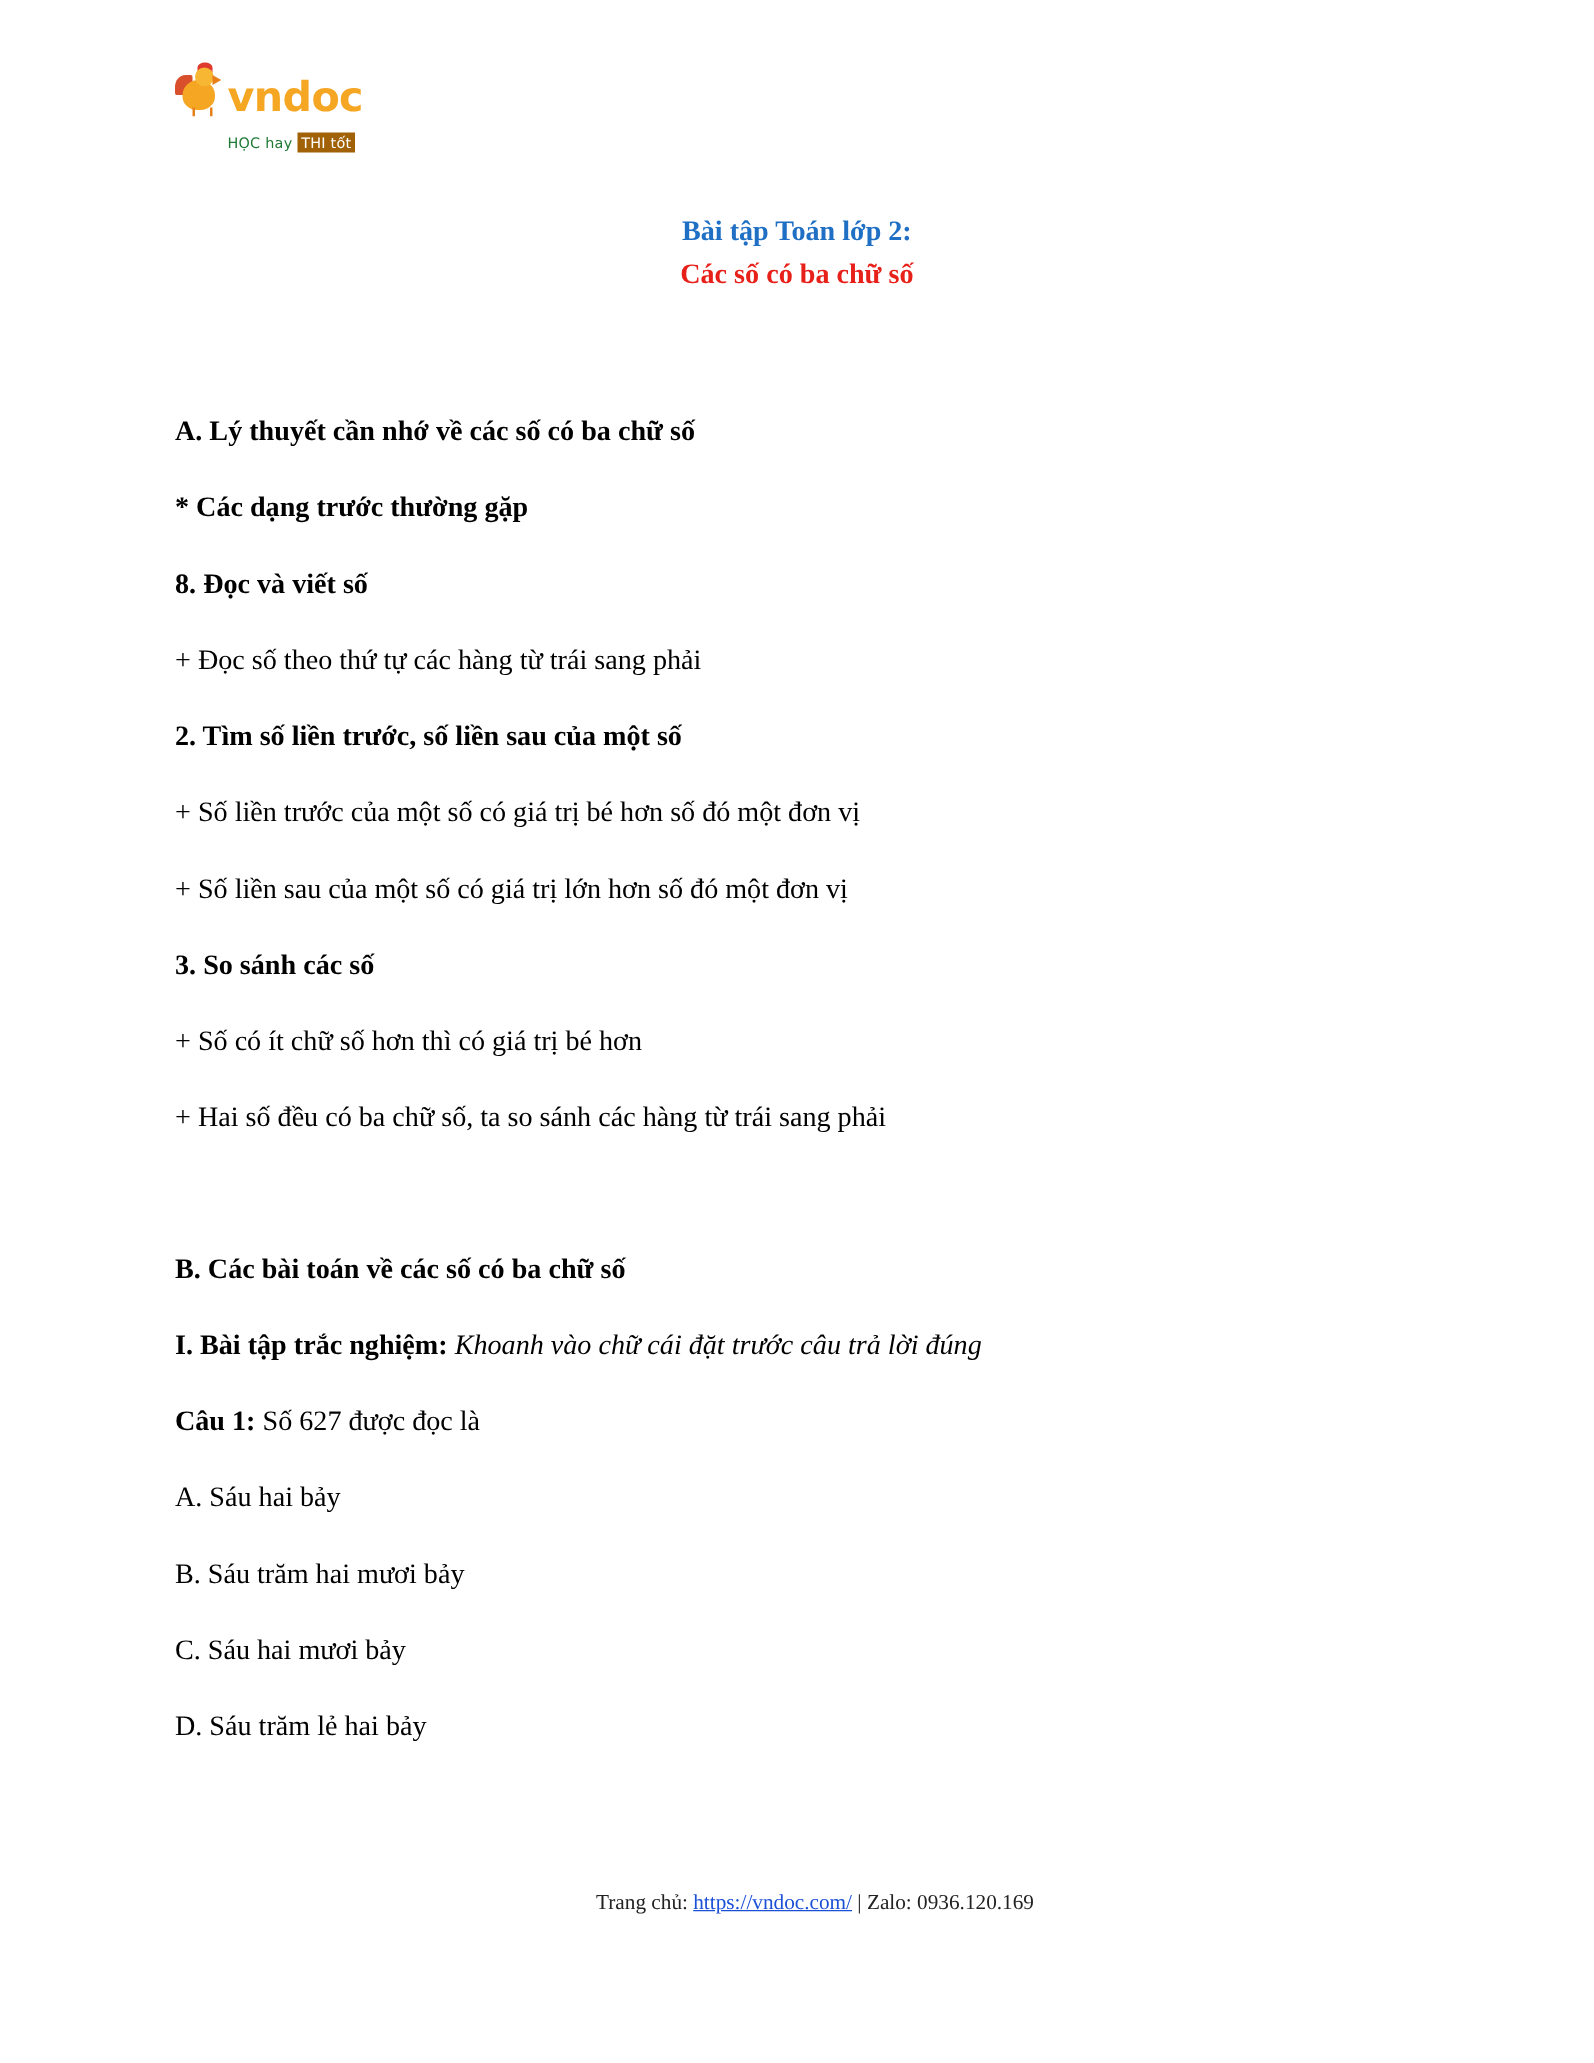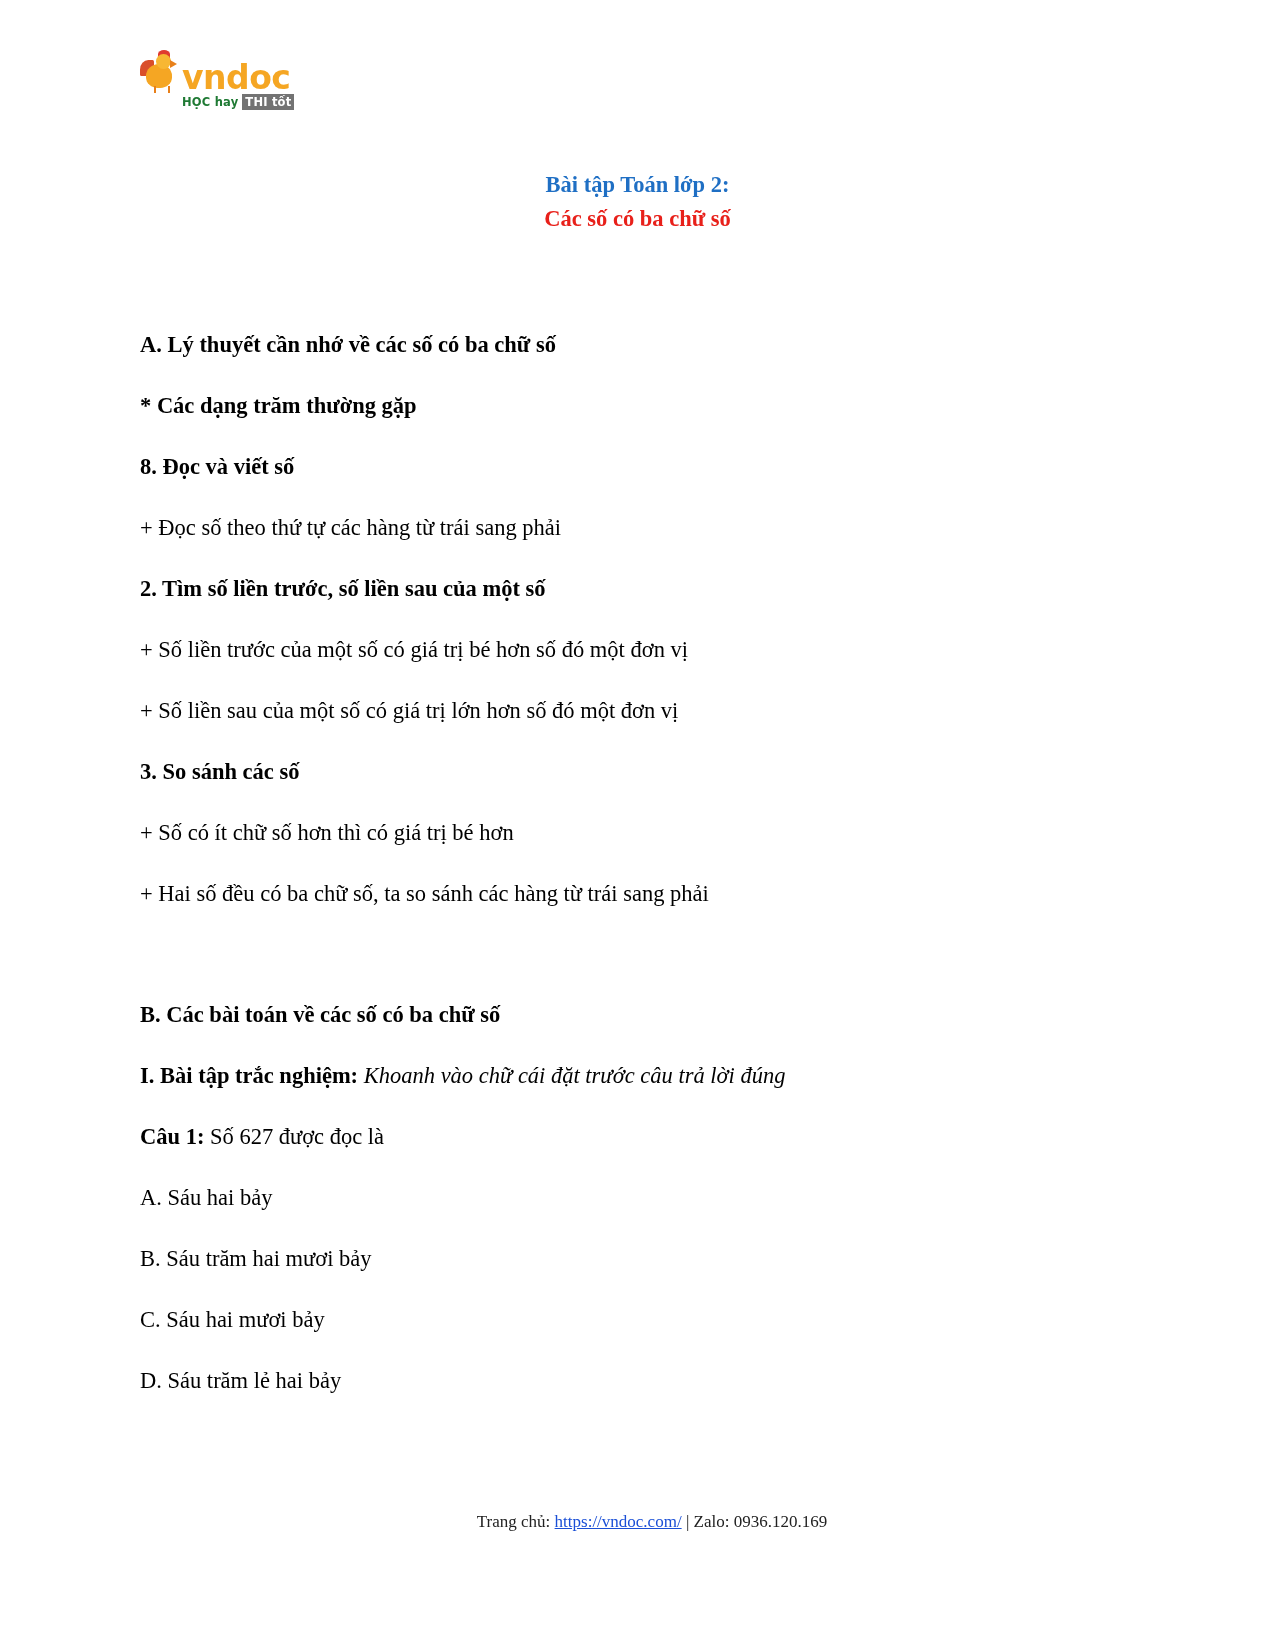--- a/index.html
+++ b/index.html
@@ -105,36 +105,36 @@
   }
   .logo-text {
     font-family: "DejaVu Sans", sans-serif;
     font-weight: bold;
     font-size: 33px;
     line-height: 33px;
     color: #f5a623;
     letter-spacing: -0.5px;
   }
   .logo-sub {
-    margin-top: 0;
+    margin-top: 12px;
     margin-left: 42px;
     display: flex;
     align-items: center;
     font-family: "DejaVu Sans", sans-serif;
-    font-weight: bold;
+    font-weight: normal;
     font-size: 11.5px;
     letter-spacing: 0.2px;
     text-align: right;
   }
   .logo-sub .hoc {
     color: #1f7a34;
     margin-right: 4px;
   }
   .logo-sub .thi {
-    background: #737373;
+    background: #a16207;
     color: #ffffff;
     padding: 1px 3px;
   }
 
   
   .title-block {
     margin-top: 52px;
     text-align: center;
   }
   .title-main {
@@ -218,21 +218,21 @@
   </div>
 
   <div class="title-block">
     <div class="title-main">Bài tập Toán lớp 2:</div>
     <div class="title-sub">Các số có ba chữ số</div>
   </div>
 
   <div class="content">
 
     <p class="line b">A. Lý thuyết cần nhớ về các số có ba chữ số</p>
-    <p class="line b">* Các dạng trăm thường gặp</p>
+    <p class="line b">* Các dạng trước thường gặp</p>
 
     <p class="line b">8. Đọc và viết số</p>
     <p class="line">+ Đọc số theo thứ tự các hàng từ trái sang phải</p>
 
     <p class="line b">2. Tìm số liền trước, số liền sau của một số</p>
     <p class="line">+ Số liền trước của một số có giá trị bé hơn số đó một đơn vị</p>
     <p class="line">+ Số liền sau của một số có giá trị lớn hơn số đó một đơn vị</p>
 
     <p class="line b">3. So sánh các số</p>
     <p class="line">+ Số có ít chữ số hơn thì có giá trị bé hơn</p>

